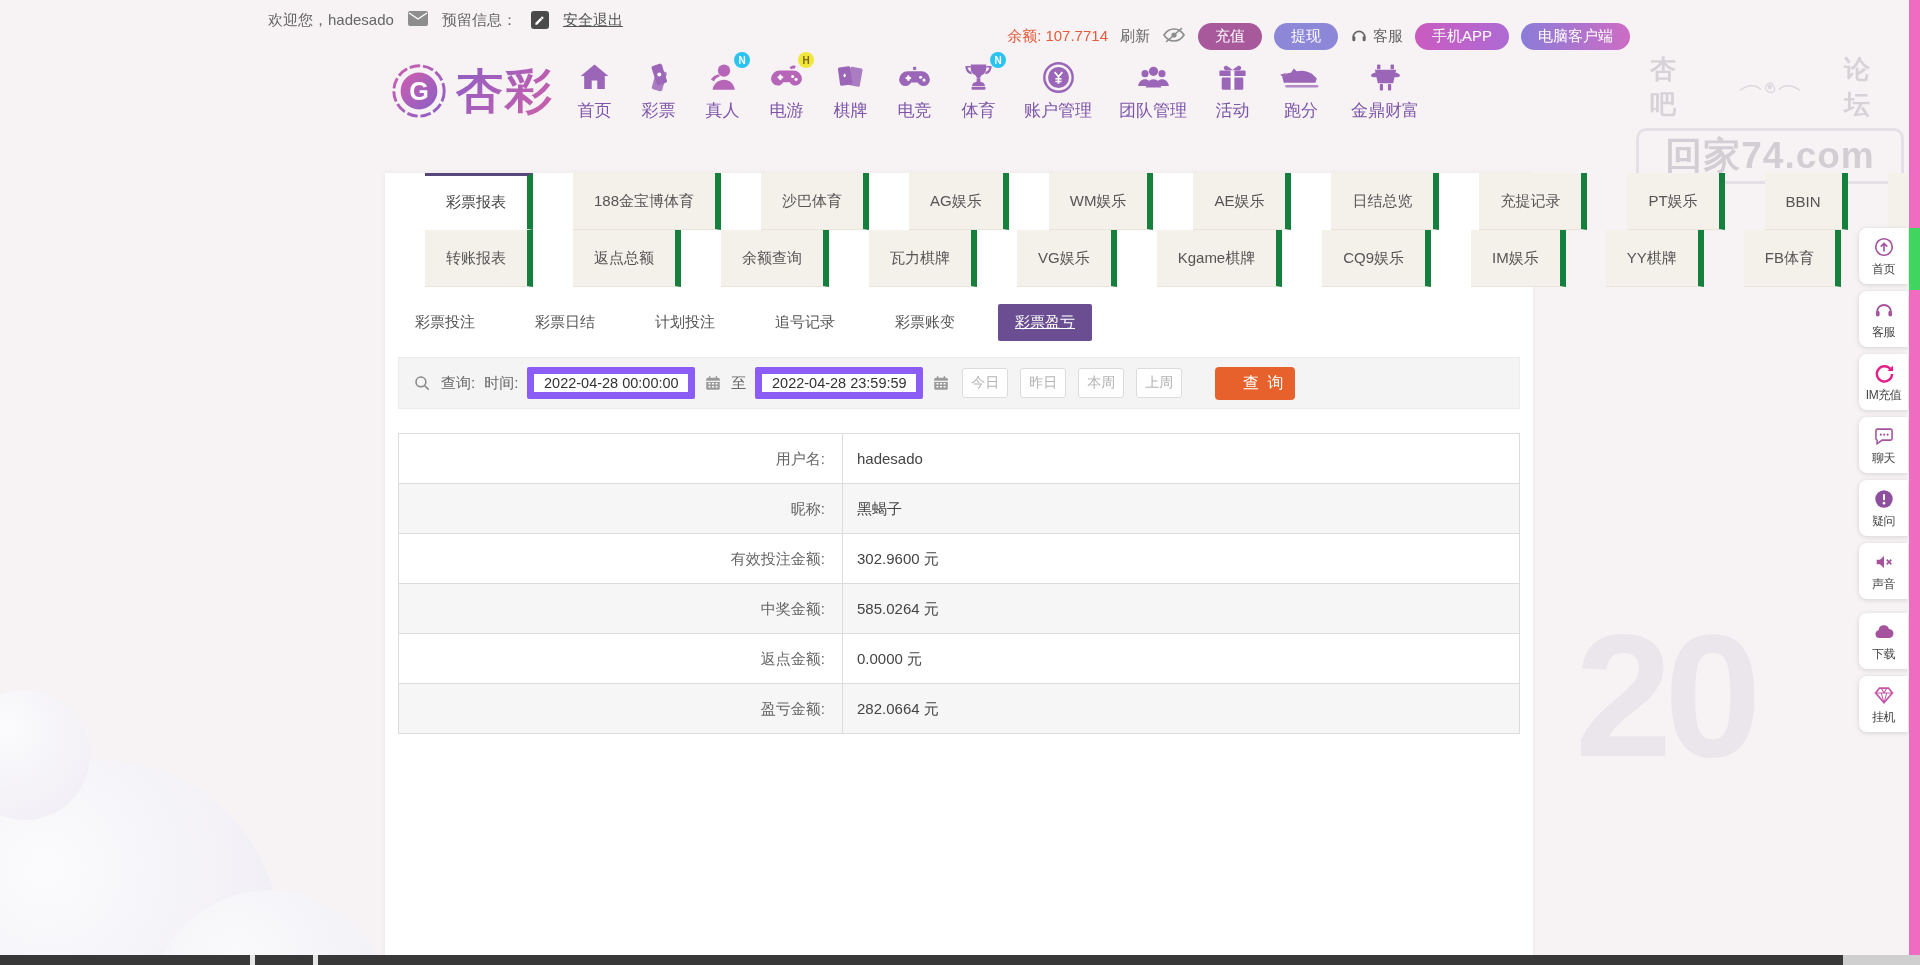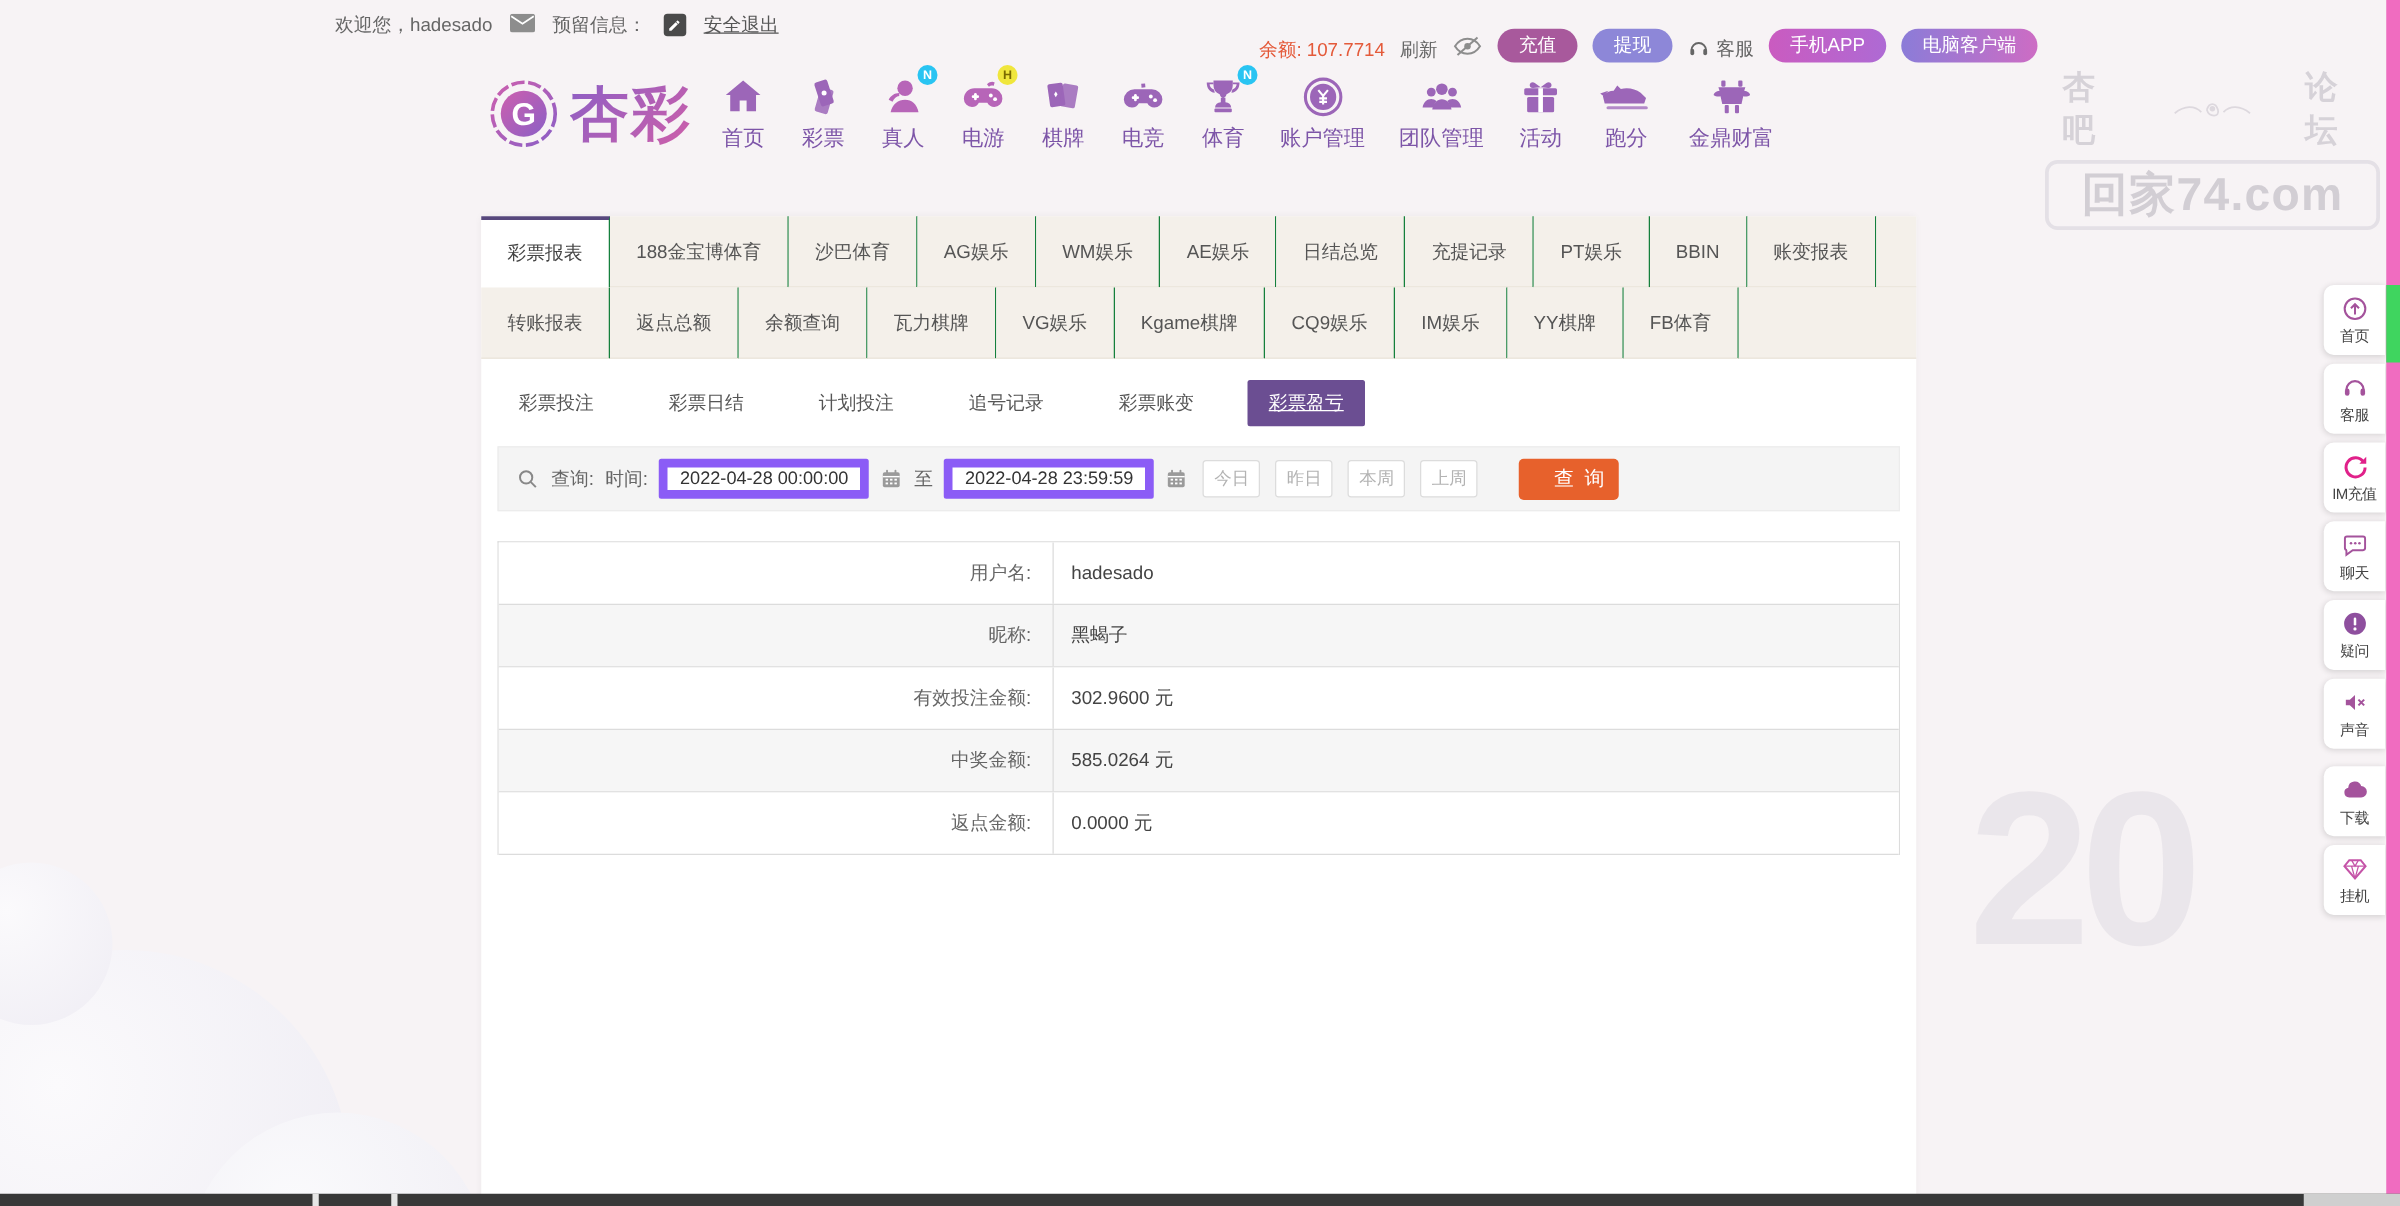--- a/index.html
+++ b/index.html
@@ -11,21 +11,21 @@
   .sph1{left:-80px;top:760px;width:360px;height:360px;background:radial-gradient(circle at 35% 30%,#fbfafc,#eceaf2);}
   .sph2{left:150px;top:890px;width:240px;height:240px;background:radial-gradient(circle at 35% 30%,#fafafc,#eeecf3);}
   .sph3{left:-40px;top:690px;width:130px;height:130px;background:radial-gradient(circle at 35% 30%,#fbfafc,#efedf4);}
   .numwm{position:absolute;left:1575px;top:595px;font-size:175px;font-weight:bold;
          color:rgba(190,185,200,.22);z-index:0;letter-spacing:-8px;}
 
   
   .topbar{position:absolute;top:0;left:0;width:1920px;height:40px;display:flex;
           align-items:center;z-index:2;font-size:15px;color:#666;}
   .tb-left{display:flex;align-items:center;gap:14px;margin-left:268px;}
-  .tb-right{display:flex;align-items:flex-end;gap:12px;margin-left:auto;margin-right:290px;margin-top:32px;}
+  .tb-right{display:flex;align-items:center;gap:12px;margin-left:auto;margin-right:290px;margin-top:32px;}
   .pbox{width:18px;height:18px;background:#4a4a4a;border-radius:3px;display:inline-flex;
         align-items:center;justify-content:center;cursor:pointer;}
   .logout{color:#555;text-decoration:underline;cursor:pointer;}
   .balance{color:#e45a3a;}
   .balance b{font-weight:normal;margin-left:4px;}
   .pill{height:27px;padding:0 17px;border-radius:15px;color:#fff;font-size:15px;
         display:inline-flex;align-items:center;cursor:pointer;border:none;}
   .pill-recharge{background:#a8599c;font-family:Liberation Serif, serif;}
   .pill-withdraw{background:#8d87d8;}
   .pill-app{background:linear-gradient(90deg,#ca5bc0,#ae6ad4);}
@@ -55,22 +55,22 @@
           font-size:26px;font-weight:bold;color:#d6d2d8;gap:42px;}
   .wm-box{margin-top:6px;height:50px;border:3px solid #e4e0e6;border-radius:10px;
           display:flex;align-items:center;justify-content:center;font-size:37px;
           font-weight:bold;color:#d2ced4;letter-spacing:1px;}
 
   
   .panel{position:absolute;left:385px;top:173px;width:1148px;bottom:0;background:#fff;
          z-index:1;box-shadow:0 0 6px rgba(0,0,0,.05);}
   .trow{display:flex;}
   .tab{height:57px;box-sizing:border-box;display:flex;align-items:center;padding:13px 21px;
-       font-size:15px;color:#555;background:#f4f0ea;border-right:1px solid #15803d;
-       border-bottom:1px solid #e9e3d9;cursor:pointer;white-space:nowrap;}
+       font-size:15px;color:#555;background:#f4f0ea;border-right:6px solid #15803d;
+       border-bottom:1px solid #e9e3d9;cursor:pointer;white-space:nowrap;margin-left:40px;}
   .tab.active{background:#fff;border-top:3px solid #57477c;border-bottom-color:#fff;color:#444;}
   .tfill{flex:1;background:#f4f0ea;border-bottom:1px solid #e9e3d9;}
 
   .subtabs{display:flex;align-items:flex-start;gap:26px;padding:17px 13px 6px;}
   .subtab{padding:9px 17px;font-size:15px;color:#555;cursor:pointer;white-space:nowrap;}
   .subtab.active{background:#6b4e92;color:#fff;border-radius:2px;text-decoration:underline;}
 
   .querybar{margin:10px 13px 0;height:52px;background:#f4f4f4;border:1px solid #ececec;
             display:flex;align-items:center;padding:0 14px;gap:9px;box-sizing:border-box;}
   .qlabel{color:#666;font-size:15px;white-space:nowrap;}
@@ -424,20 +424,24 @@
       <div class="rvalue">302.9600 元</div>
     </div>
     <div class="rrow alt">
       <div class="rlabel">中奖金额:</div>
       <div class="rvalue">585.0264 元</div>
     </div>
     <div class="rrow">
       <div class="rlabel">返点金额:</div>
       <div class="rvalue">0.0000 元</div>
     </div>
+    <div class="rrow alt">
+      <div class="rlabel">盈亏金额:</div>
+      <div class="rvalue">282.0664 元</div>
+    </div>
   </div>
 </div>
 
 <div class="side">
   <div class="side-item">
     <svg class="sic" viewBox="0 0 24 24">
         <circle cx="12" cy="12" r="9" fill="none" stroke="#a4539c" stroke-width="1.8"></circle>
         <path d="M12 17V8.5M8.5 11.5 12 8l3.5 3.5" stroke="#a4539c" stroke-width="1.8" fill="none"></path>
       </svg>
     <span class="slbl">首页</span>

